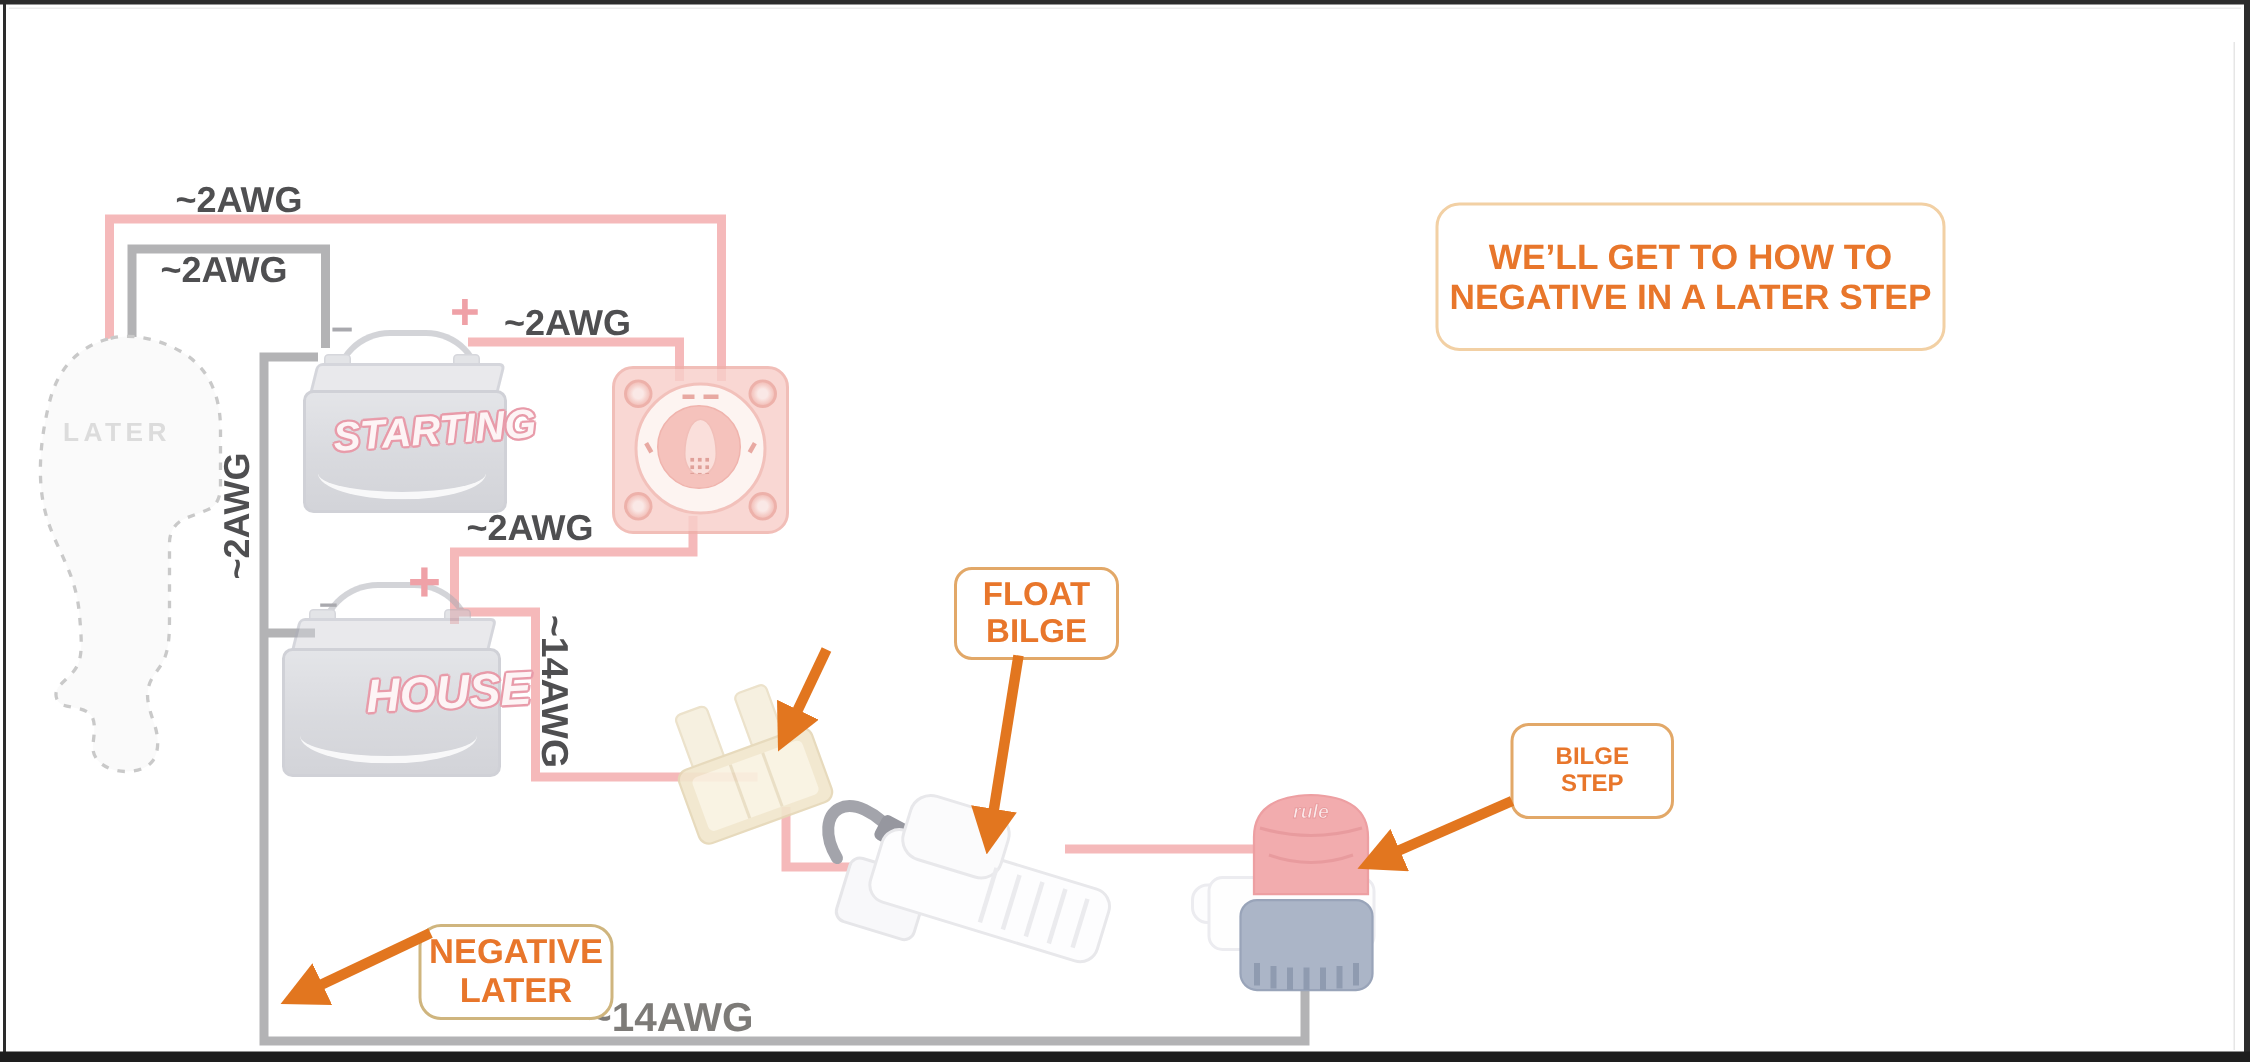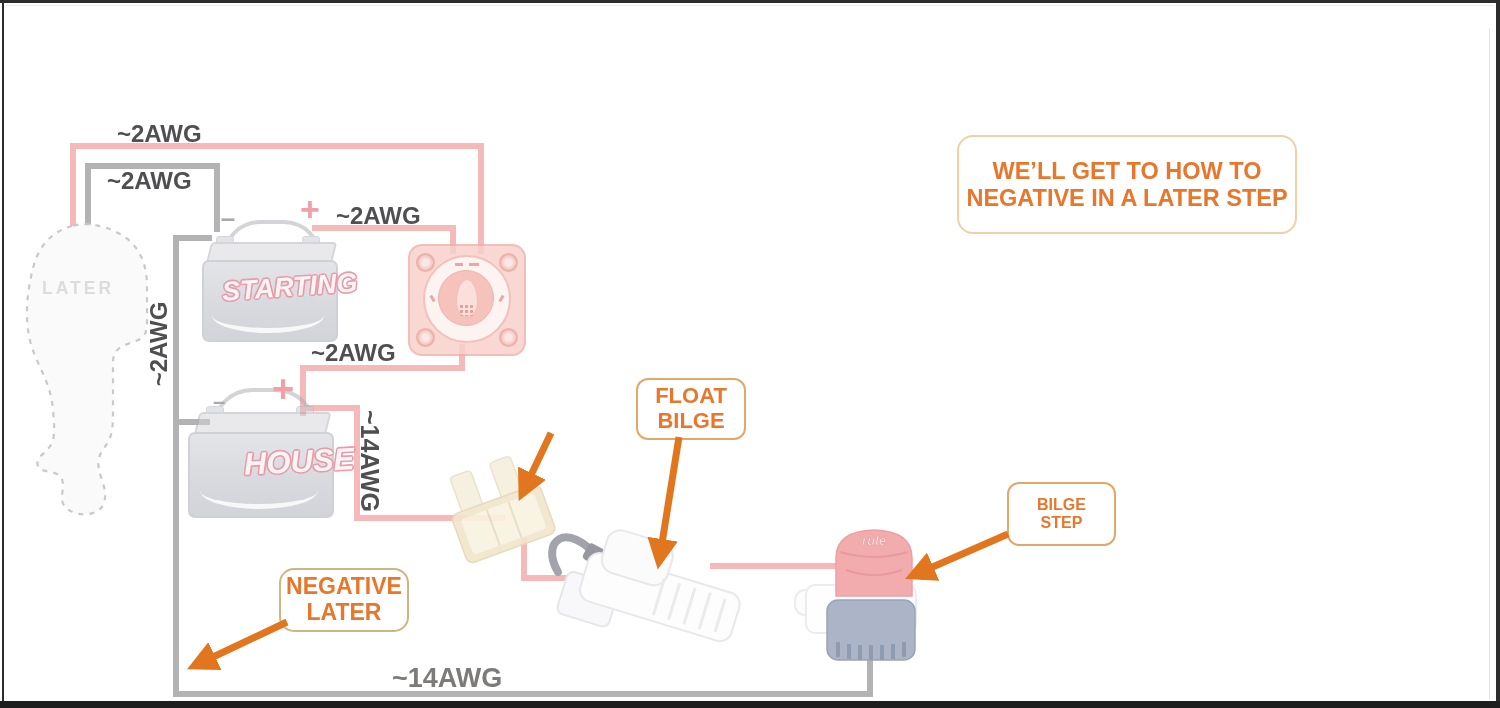--- a/index.html
+++ b/index.html
@@ -16,21 +16,21 @@
   .faint-v{left:1489px;top:28px;width:1px;height:672px;background:#e6e6e6;}
   
   .lbl{color:#4f4f51;font-weight:bold;font-size:24px;white-space:nowrap;}
   .lbl-light{color:#7d7b78;font-weight:bold;font-size:27px;white-space:nowrap;}
   .vlbl{color:#4f4f51;font-weight:bold;font-size:24px;white-space:nowrap;transform:translate(-50%,-50%) rotate(-90deg);}
   .vlbl-cw{color:#4f4f51;font-weight:bold;font-size:25px;white-space:nowrap;transform:translate(-50%,-50%) rotate(90deg);}
   
   .callout{background:#fff;border:2px solid #e2a868;border-radius:12px;display:flex;flex-direction:column;
            align-items:center;justify-content:center;color:#e8762b;font-weight:bold;font-size:23px;
            line-height:1.12;text-align:center;z-index:40;}
-  .callout.neg{border-color:#cfb57e;border-radius:15px;}
+  .callout.neg{border-color:#cfb57e;border-radius:15px;margin-top:48px;}
   .notebox{background:#fff;border:2px solid #f2d0a4;border-radius:16px;display:flex;flex-direction:column;
            align-items:center;justify-content:center;color:#e8762b;font-weight:bold;font-size:23.5px;
            line-height:1.13;text-align:center;z-index:40;}
   
   .plus{color:#efa1a7;font-weight:bold;transform:translate(-50%,-50%);}
   .minus{color:#a9a9ae;font-weight:bold;transform:translate(-50%,-50%);}
   
   .engine-lbl{color:#dcdcdc;font-weight:bold;font-size:17.5px;letter-spacing:3px;}
   
   .battery{opacity:0.5;}

